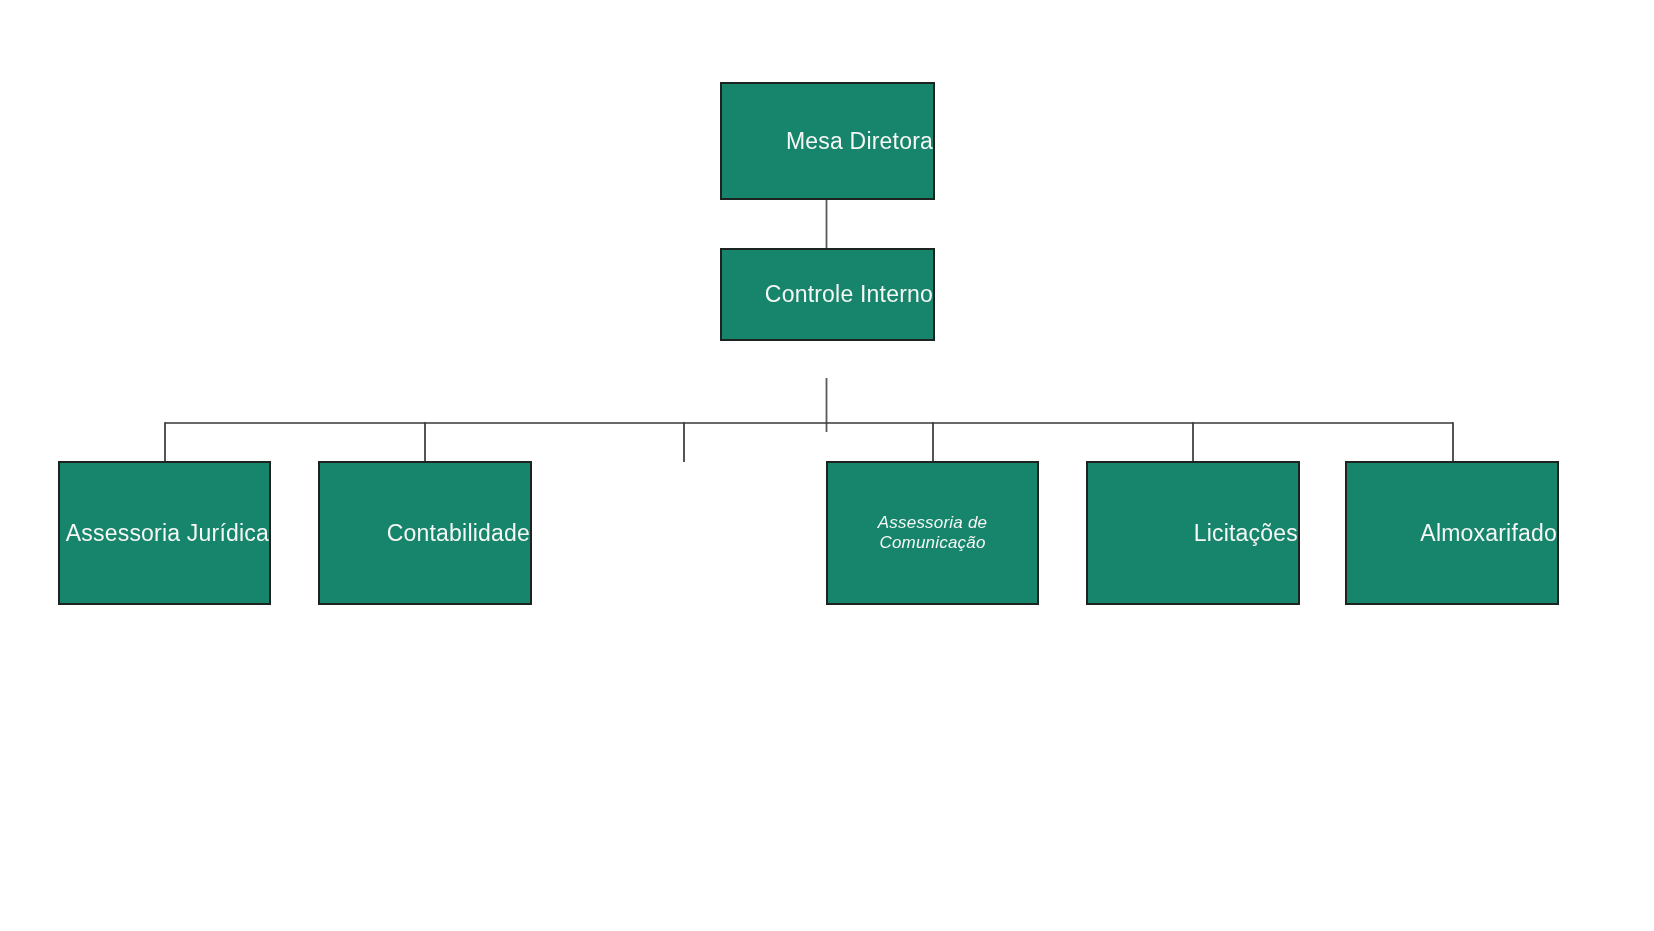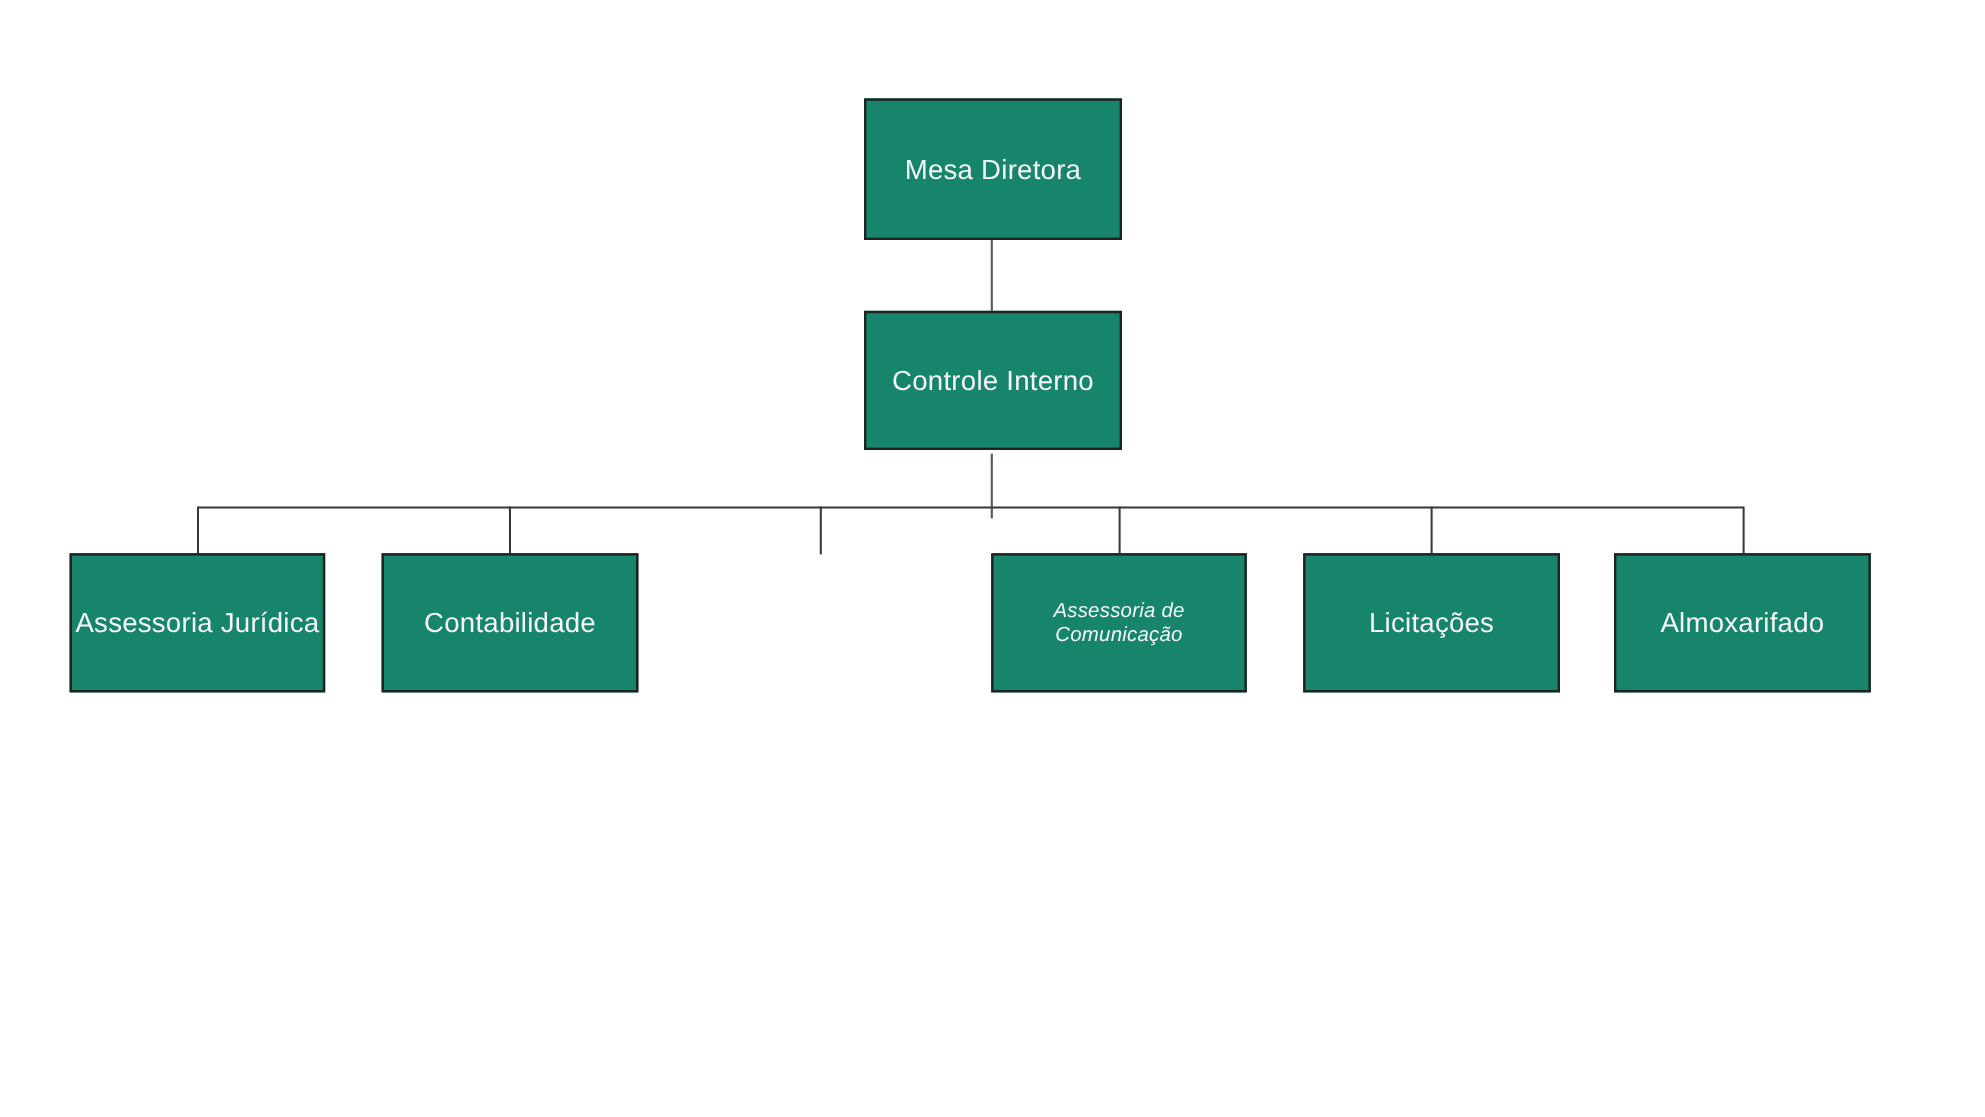--- a/index.html
+++ b/index.html
@@ -24,37 +24,37 @@
     height: 931px;
     pointer-events: none;
   }
   .org-node {
     position: absolute;
     background: #17856B;
     border: 2px solid #1d2420;
     box-sizing: border-box;
     display: flex;
     align-items: center;
-    justify-content: center;
+    justify-content: flex-end;
     text-align: center;
     color: #f4f7f5;
     font-size: 23px;
     line-height: 1.15;
     letter-spacing: 0.2px;
   }
   .org-node.small-label {
     font-size: 17px;
     font-style: italic;
   }
   
   #node-mesa-diretora     { left: 720px;  top: 82px;  width: 215px; height: 118px; }
   
-  #node-controle-interno  { left: 720px;  top: 259px; width: 215px; height: 116px; }
+  #node-controle-interno  { left: 720px;  top: 248px; width: 215px; height: 93px; }
   
-  .level3 { top: 461px; height: 116px; }
+  .level3 { top: 461px; height: 144px; }
   #node-assessoria-juridica      { left: 58px;   width: 213px; }
   #node-contabilidade            { left: 318px;  width: 214px; }
   #node-recursos-humanos         { left: 577px;  width: 214px; }
   #node-assessoria-comunicacao   { left: 826px;  width: 213px; }
   #node-licitacoes               { left: 1086px; width: 214px; }
   #node-almoxarifado             { left: 1345px; width: 214px; }
 </style>
 </head>
 <body>
 

